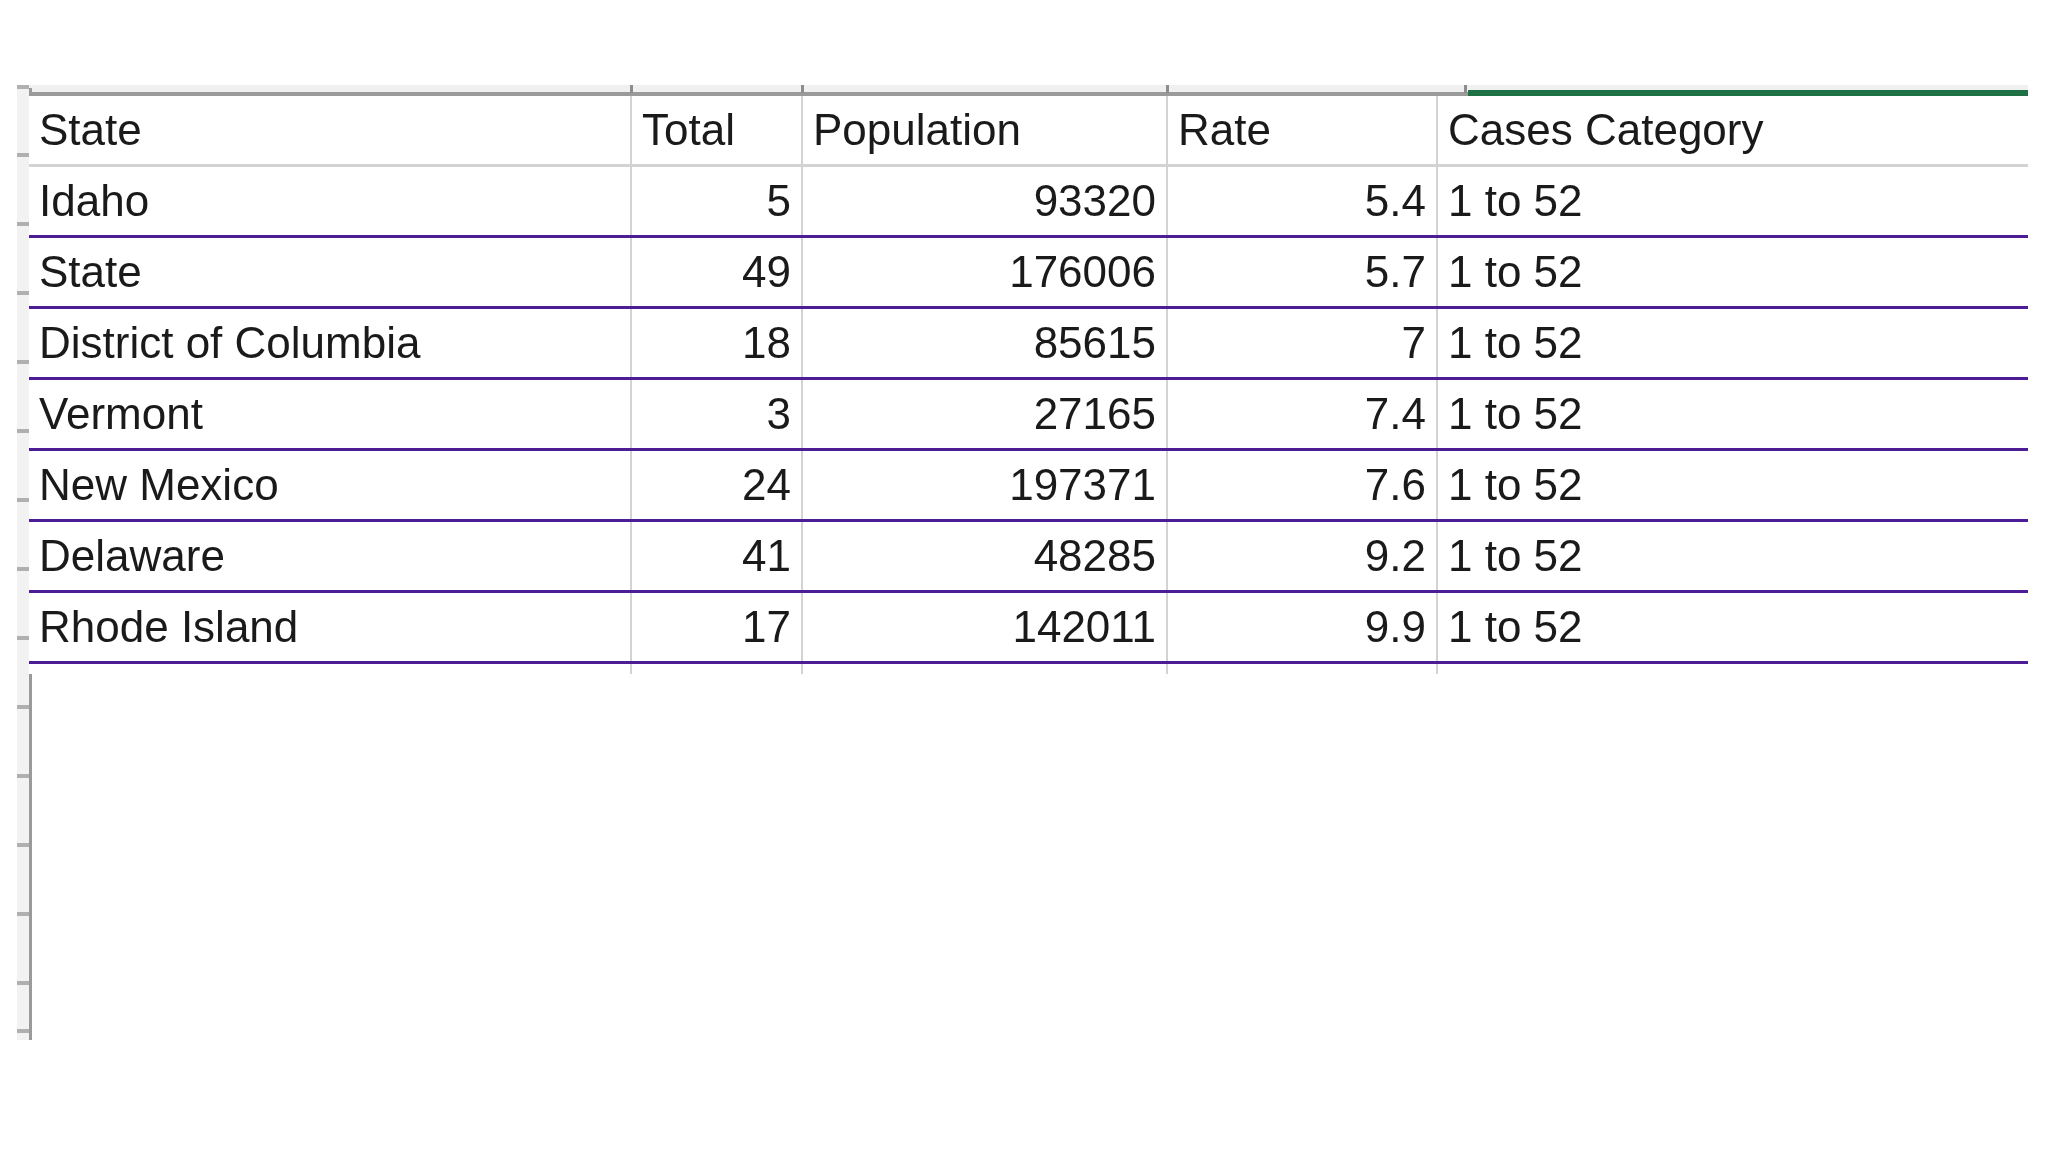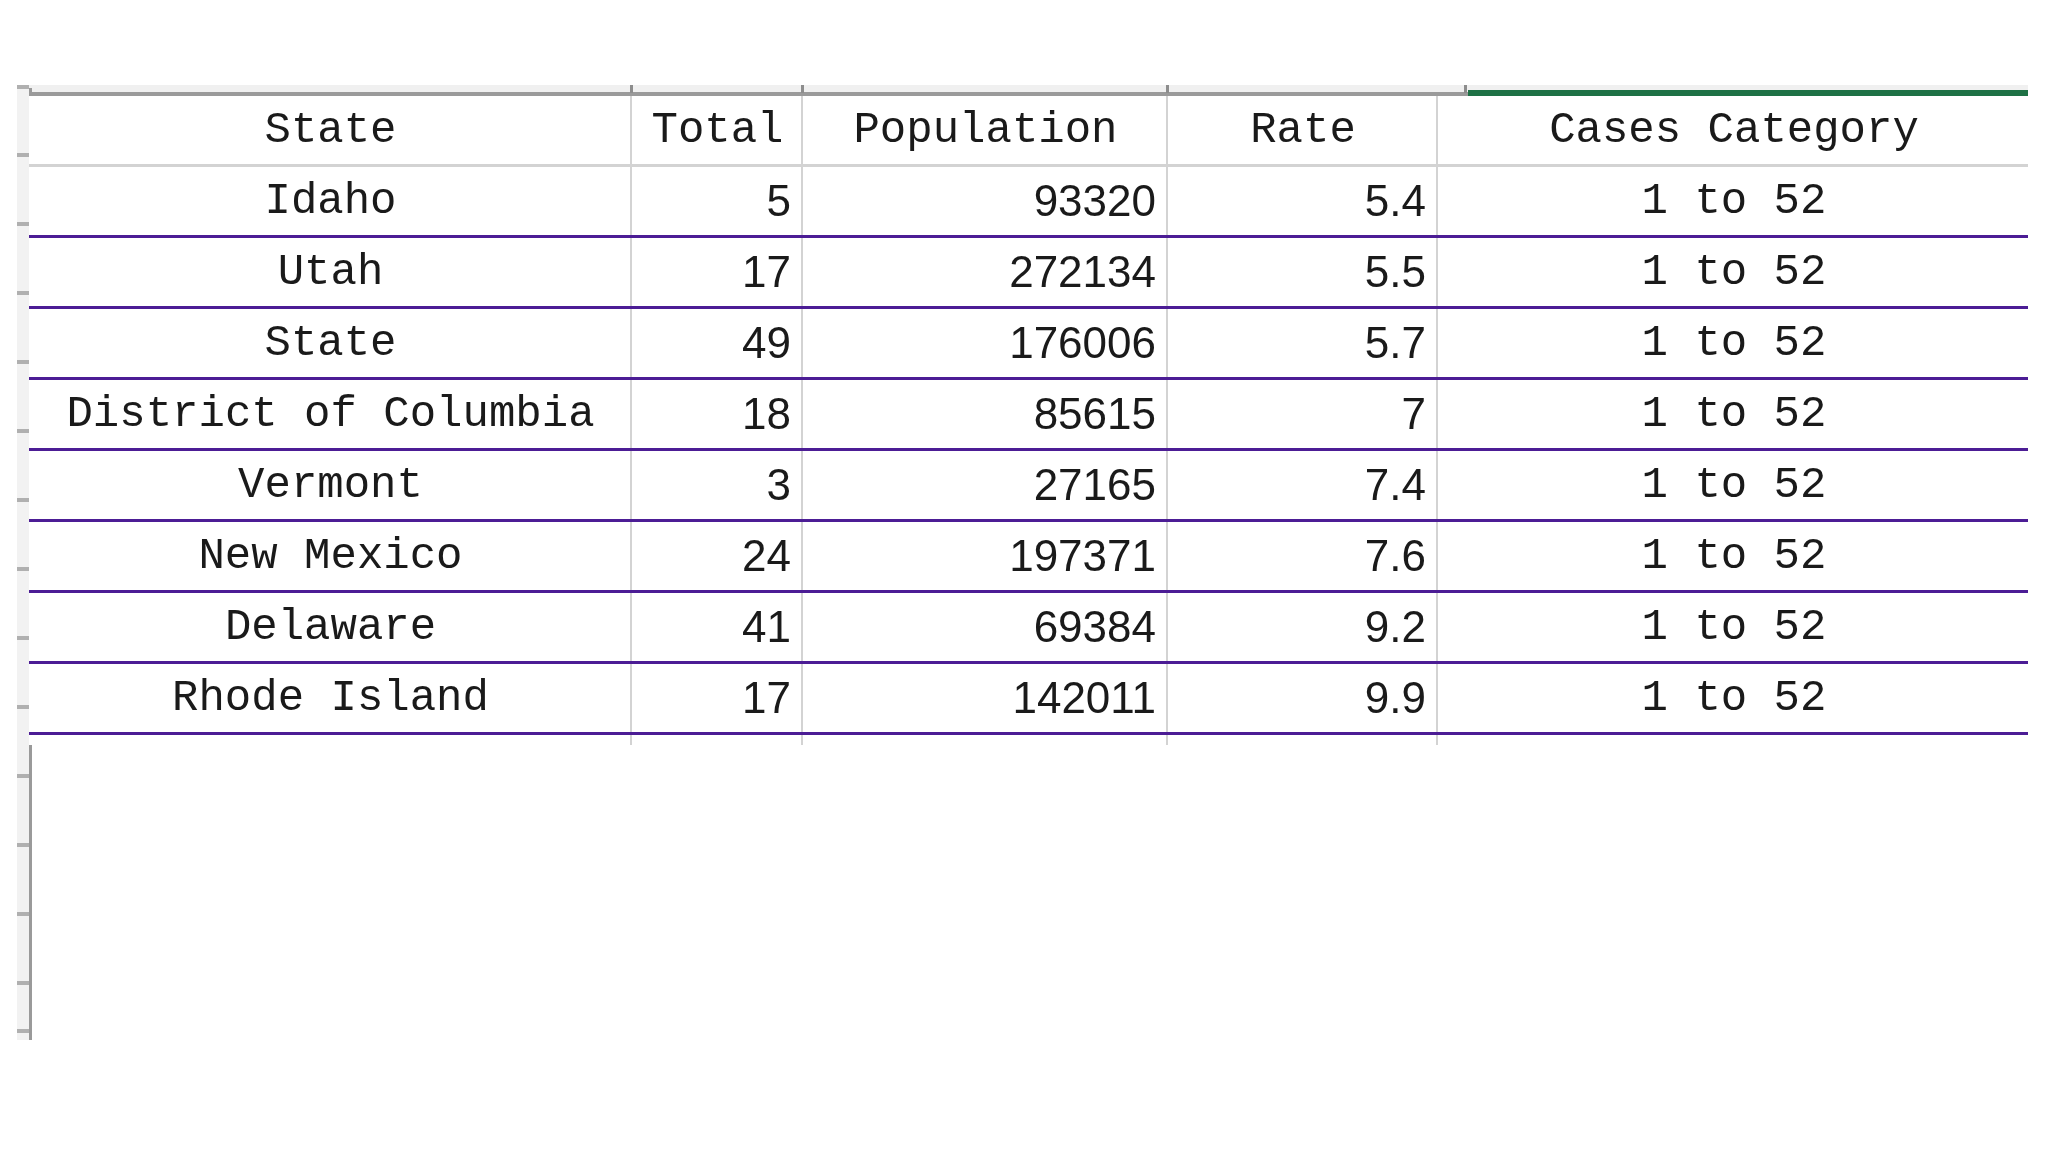--- a/index.html
+++ b/index.html
@@ -106,23 +106,22 @@
   }
   .sheet-table th {
     text-align: left;
   }
   .sheet-table td.num {
     text-align: right;
     padding-right: 10px;
   }
   .sheet-table td.txt,
   .sheet-table th.txt {
-    text-align: center;
+    text-align: left;
     padding-left: 10px;
-    font-family: Liberation Mono, monospace;
   }
   .sheet-table td.last-col,
   .sheet-table th.last-col {
     border-right: none;
   }
   .sheet-table tr.header-row th {
     border-bottom: 3px solid #d3d3d3;
   }
   .sheet-table tr.stub-row td {
     height: 10px;
@@ -193,27 +192,20 @@
     <tbody>
 
       <tr>
         <td class="txt">Idaho</td>
         <td class="num">5</td>
         <td class="num">93320</td>
         <td class="num">5.4</td>
         <td class="txt last-col">1 to 52</td>
       </tr>
 
-      <tr>
-        <td class="txt">Utah</td>
-        <td class="num">17</td>
-        <td class="num">272134</td>
-        <td class="num">5.5</td>
-        <td class="txt last-col">1 to 52</td>
-      </tr>
 
       <tr>
         <td class="txt">State</td>
         <td class="num">49</td>
         <td class="num">176006</td>
         <td class="num">5.7</td>
         <td class="txt last-col">1 to 52</td>
       </tr>
 
 
@@ -237,21 +229,21 @@
         <td class="txt">New Mexico</td>
         <td class="num">24</td>
         <td class="num">197371</td>
         <td class="num">7.6</td>
         <td class="txt last-col">1 to 52</td>
       </tr>
 
       <tr>
         <td class="txt">Delaware</td>
         <td class="num">41</td>
-        <td class="num">69384</td>
+        <td class="num">48285</td>
         <td class="num">9.2</td>
         <td class="txt last-col">1 to 52</td>
       </tr>
 
       <tr>
         <td class="txt">Rhode Island</td>
         <td class="num">17</td>
         <td class="num">142011</td>
         <td class="num">9.9</td>
         <td class="txt last-col">1 to 52</td>

